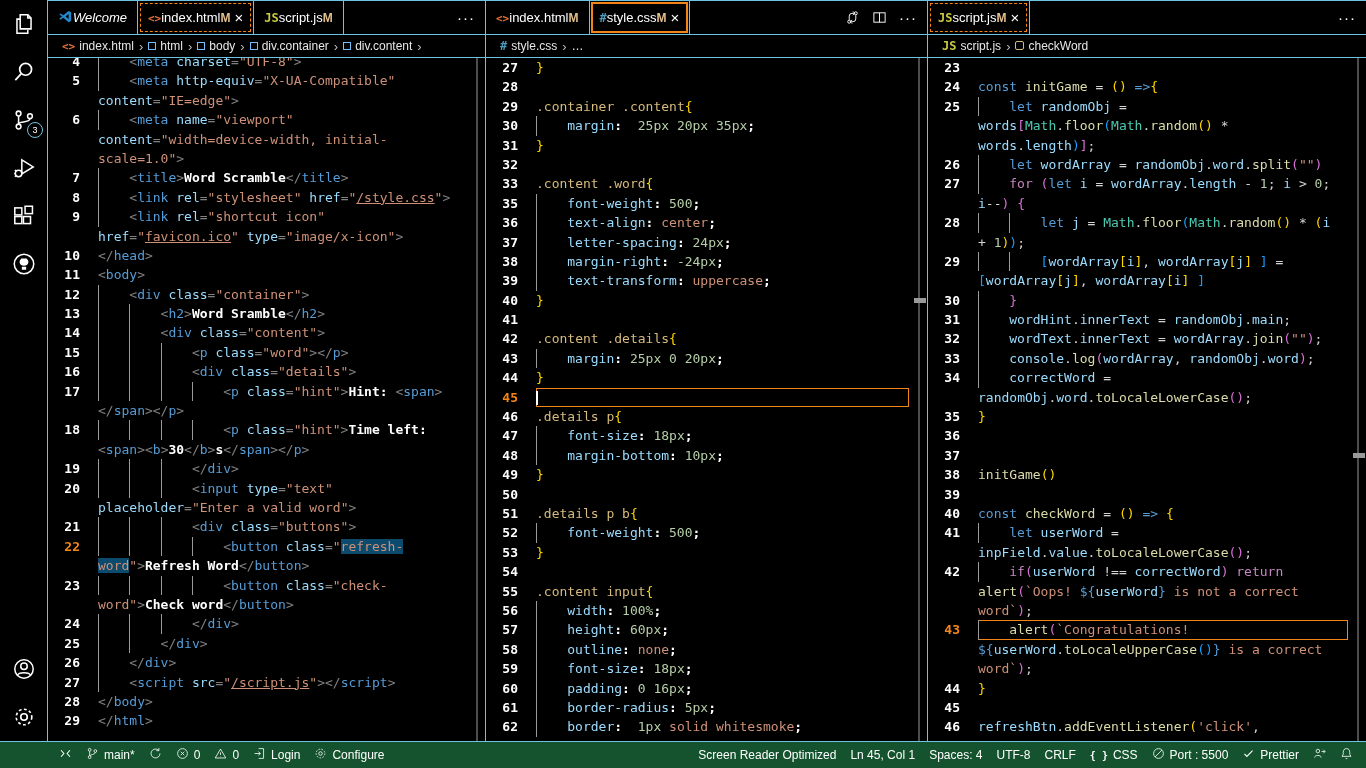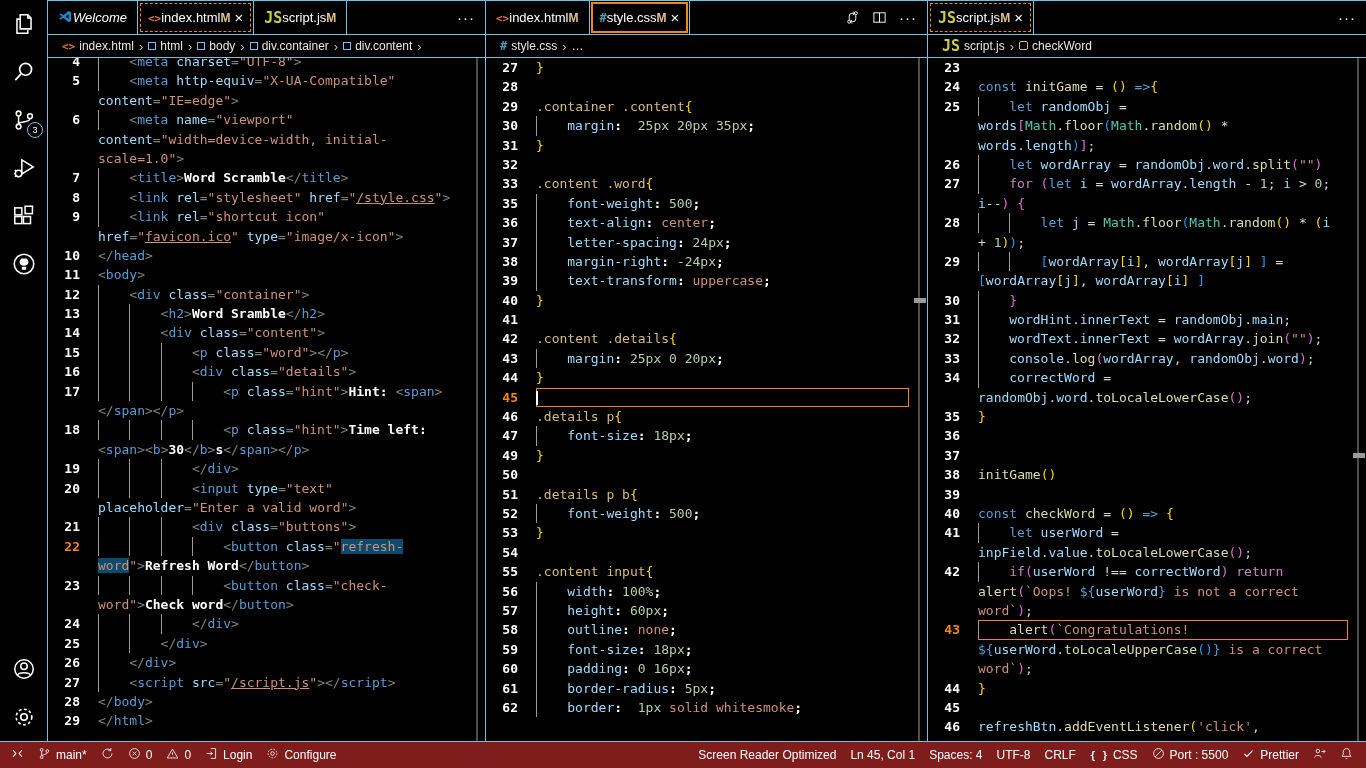--- a/index.html
+++ b/index.html
@@ -22,21 +22,21 @@
   .tab .italic { font-style:italic; }
   .tab-mod { color:#e2c08d; font-weight:bold; font-size:12px; }
   .tab-close { margin-left:4px; font-size:15px; color:#fff; }
   .tab.act-dot::after { content:""; position:absolute; inset:2px; border:1px dashed #f38518; pointer-events:none; }
   .tab.act-solid::after { content:""; position:absolute; inset:1px; border:2px solid #f38518; pointer-events:none; }
   .tab-actions { margin-left:auto; display:flex; align-items:center; gap:12px; padding:0 10px; }
   .taction { color:#fff; font-size:15px; letter-spacing:1px; cursor:pointer; display:flex; align-items:center; }
   .fic { font-family:"DejaVu Sans Mono",monospace; font-style:normal; font-weight:bold; }
   .fic-html { color:#e0703a; font-size:11px; }
   .fic-css  { color:#519aba; font-size:12px; }
-  .fic-js   { color:#cbcb41; font-size:15px; }
+  .fic-js   { color:#cbcb41; font-size:12px; }
   
   .breadcrumbs { height:23px; border-bottom:1px solid #6fc3df; display:flex; align-items:center; padding-left:14px; gap:5px; font-size:12px; color:#e6e6e6; flex-shrink:0; white-space:nowrap; overflow:hidden; }
   .bc-item { display:flex; align-items:center; gap:4px; cursor:pointer; }
   .bc-sep { color:#bbb; font-size:13px; }
   .bc-cube { display:inline-block; width:8px; height:8px; border:1px solid #75beff; }
   .bc-method { display:inline-block; width:9px; height:9px; border:1px solid #d7ba7d; border-radius:2px; }
   
   .editor { position:relative; flex:1; overflow:hidden; font-family:"DejaVu Sans Mono",monospace; font-size:13px; }
   .row { height:19.4px; line-height:19.4px; white-space:pre; }
   .ln { display:inline-block; width:50px; padding-right:18px; text-align:right; color:#fff; font-weight:bold; vertical-align:top; }
@@ -46,21 +46,21 @@
   .guide { display:inline-block; width:4ch; height:19.4px; border-left:1px solid #9a9a9a; vertical-align:top; }
   .caret { display:inline-block; width:2px; height:14px; background:#fff; vertical-align:middle; margin-right:-2px; }
   .c-pb{color:#808080} .c-tg{color:#569cd6} .c-at{color:#9cdcfe} .c-st{color:#ce9178}
   .c-lk{color:#ce9178;text-decoration:underline} .c-tx{color:#fff;font-weight:bold}
   .c-nm{color:#b5cea8} .c-se{color:#d7ba7d} .c-b1{color:#ffd700} .c-b2{color:#da70d6}
   .c-b3{color:#179fff} .c-ct{color:#c586c0} .c-fn{color:#dcdcaa} .c-cl{color:#4ec9b0}
   .c-op{color:#d4d4d4} .c-sel{background:#0c4a6e}
   .track { position:absolute; right:7px; top:0; bottom:0; width:2px; background:#4d4d4d; }
   .tick { position:absolute; right:1px; width:12px; height:5px; background:#9a9a9a; }
   
-  .statusbar { height:27px; background:#7f1d1d; border-top:1px solid #6fc3df; display:flex; align-items:center; justify-content:space-between; font-size:12px; color:#fff; }
+  .statusbar { height:27px; background:#14532d; border-top:1px solid #6fc3df; display:flex; align-items:center; justify-content:space-between; font-size:12px; color:#fff;padding-left:48px; }
   .sb-group { display:flex; align-items:center; height:100%; }
   .sb-item { display:flex; align-items:center; gap:5px; padding:0 7px; height:100%; cursor:pointer; white-space:nowrap; }
   .sb-left { padding-left:4px; } .sb-right { padding-right:6px; }
 </style>
 </head>
 <body>
 
 <div class="app">
   <div class="activitybar">
     <div class="ab-top">
@@ -273,20 +273,21 @@
             <div class="row"><span class="ln">38</span><span class="code"><span class="guide"></span><span class="c-at">margin-right</span><span class="c-tx">: </span><span class="c-nm">-24px</span><span class="c-tx">;</span></span></div>
             <div class="row"><span class="ln">39</span><span class="code"><span class="guide"></span><span class="c-at">text-transform</span><span class="c-tx">: </span><span class="c-st">uppercase</span><span class="c-tx">;</span></span></div>
             <div class="row"><span class="ln">40</span><span class="code"><span class="c-b1">}</span></span></div>
             <div class="row"><span class="ln">41</span><span class="code"></span></div>
             <div class="row"><span class="ln">42</span><span class="code"><span class="c-se">.content .details</span><span class="c-b1">{</span></span></div>
             <div class="row"><span class="ln">43</span><span class="code"><span class="guide"></span><span class="c-at">margin</span><span class="c-tx">: </span><span class="c-nm">25px</span><span class="c-tx"> </span><span class="c-nm">0</span><span class="c-tx"> </span><span class="c-nm">20px</span><span class="c-tx">;</span></span></div>
             <div class="row"><span class="ln">44</span><span class="code"><span class="c-b1">}</span></span></div>
             <div class="row box"><span class="ln cur">45</span><span class="code"><span class="caret"></span></span></div>
             <div class="row"><span class="ln">46</span><span class="code"><span class="c-se">.details p</span><span class="c-b1">{</span></span></div>
             <div class="row"><span class="ln">47</span><span class="code"><span class="guide"></span><span class="c-at">font-size</span><span class="c-tx">: </span><span class="c-nm">18px</span><span class="c-tx">;</span></span></div>
+            <div class="row"><span class="ln">48</span><span class="code"><span class="guide"></span><span class="c-at">margin-bottom</span><span class="c-tx">: </span><span class="c-nm">10px</span><span class="c-tx">;</span></span></div>
             <div class="row"><span class="ln">49</span><span class="code"><span class="c-b1">}</span></span></div>
             <div class="row"><span class="ln">50</span><span class="code"></span></div>
             <div class="row"><span class="ln">51</span><span class="code"><span class="c-se">.details p b</span><span class="c-b1">{</span></span></div>
             <div class="row"><span class="ln">52</span><span class="code"><span class="guide"></span><span class="c-at">font-weight</span><span class="c-tx">: </span><span class="c-nm">500</span><span class="c-tx">;</span></span></div>
             <div class="row"><span class="ln">53</span><span class="code"><span class="c-b1">}</span></span></div>
             <div class="row"><span class="ln">54</span><span class="code"></span></div>
             <div class="row"><span class="ln">55</span><span class="code"><span class="c-se">.content input</span><span class="c-b1">{</span></span></div>
             <div class="row"><span class="ln">56</span><span class="code"><span class="guide"></span><span class="c-at">width</span><span class="c-tx">: </span><span class="c-nm">100%</span><span class="c-tx">;</span></span></div>
             <div class="row"><span class="ln">57</span><span class="code"><span class="guide"></span><span class="c-at">height</span><span class="c-tx">: </span><span class="c-nm">60px</span><span class="c-tx">;</span></span></div>
             <div class="row"><span class="ln">58</span><span class="code"><span class="guide"></span><span class="c-at">outline</span><span class="c-tx">: </span><span class="c-st">none</span><span class="c-tx">;</span></span></div>

